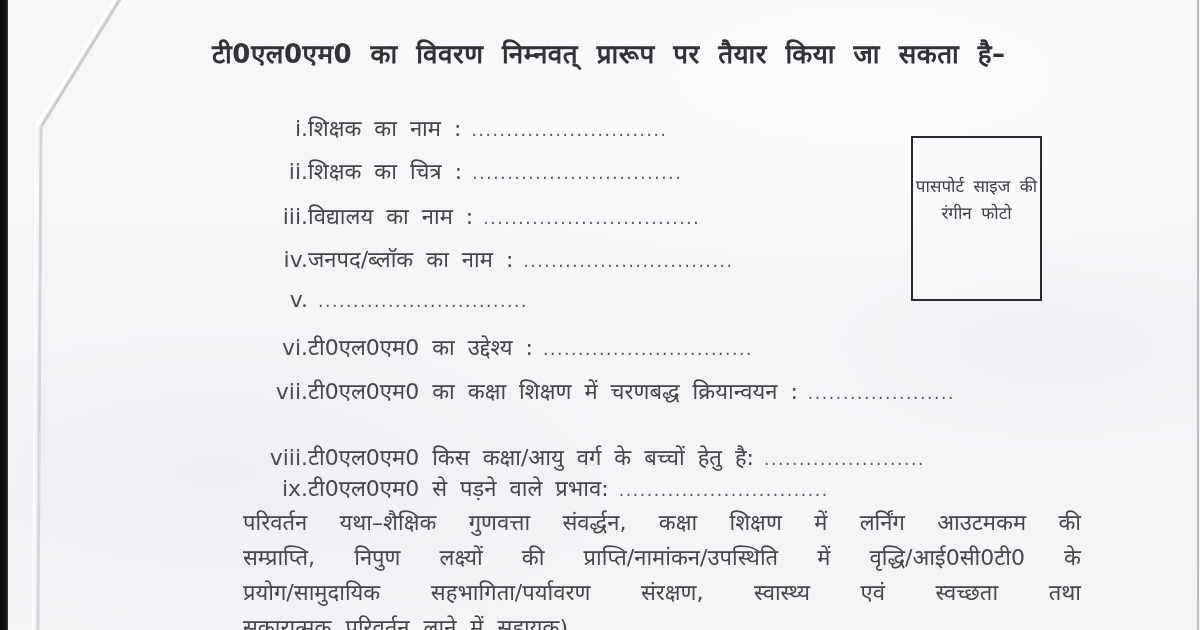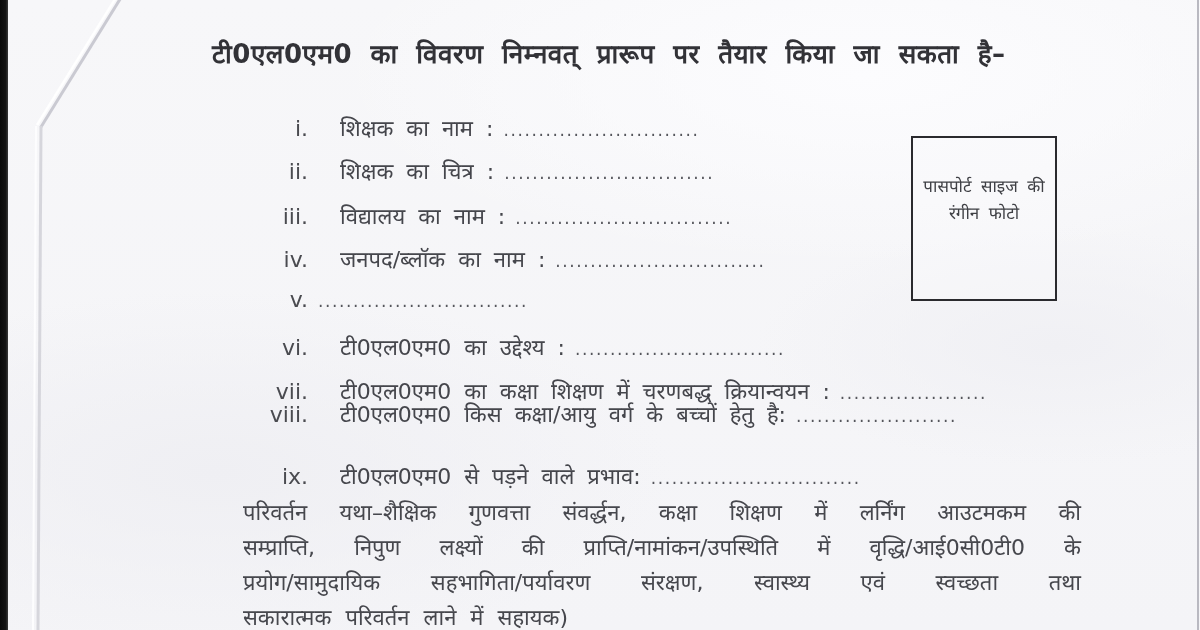--- a/index.html
+++ b/index.html
@@ -39,38 +39,39 @@
     position: absolute; left: 240px;
     display: flex; align-items: baseline;
     white-space: nowrap;
     font-size: 22px; color: #45464c;
   }
   .row .num {
     display: inline-block;
     width: 68px; text-align: right;
     color: #4a4b50;
   }
-  .row .label { margin-left: 32px; word-spacing: 6px; }
+  .row .label { word-spacing: 6px; }
   .row .dots {
     margin-left: 10px;
     font-size: 17px; letter-spacing: 1.6px; color: #55565c;
   }
   .row .suffix { margin-left: 8px; word-spacing: 5px; }
 
   .para-line {
     position: absolute; left: 243px; width: 838px;
     font-size: 22px; color: #46474d;
     white-space: nowrap;
     word-spacing: 7px;
+    margin-top: 10px;
   }
   .para-line.just { text-align: justify; text-align-last: justify; white-space: normal; }
 
   .photo-box {
     position: absolute; left: 911px; top: 136px;
-    width: 146px; height: 165px;
+    width: 131px; height: 165px;
     border: 2px solid #2a2a2e;
     background: rgba(250,250,252,0.4);
     display: flex; flex-direction: column;
     align-items: center; justify-content: center;
     padding-bottom: 38px; box-sizing: border-box;
   }
   .photo-box .pb-line {
     font-size: 17px; line-height: 27px;
     color: #3f4045; word-spacing: 4px;
     text-align: center; white-space: nowrap;
@@ -127,27 +128,27 @@
     <span class="label">टी0एल0एम0 का उद्देश्य :</span>
     <span class="dots">..............................</span>
   </div>
 
   <div class="row" style="top:375px">
     <span class="num">vii.</span>
     <span class="label">टी0एल0एम0 का कक्षा शिक्षण में चरणबद्ध क्रियान्वयन :</span>
     <span class="dots">.....................</span>
   </div>
 
-  <div class="row" style="top:398px">
+  <div class="row" style="top:441px">
     <span class="num">viii.</span>
     <span class="label">टी0एल0एम0 किस कक्षा/आयु वर्ग के बच्चों हेतु है:</span>
     <span class="dots">.......................</span>
   </div>
 
-  <div class="row" style="top:460px">
+  <div class="row" style="top:472px">
     <span class="num">ix.</span>
     <span class="label">टी0एल0एम0 से पड़ने वाले प्रभाव:</span>
     <span class="dots">..............................</span>
   </div>
 
   <div class="para-line just" style="top:496px">परिवर्तन यथा–शैक्षिक गुणवत्ता संवर्द्धन, कक्षा शिक्षण में लर्निंग आउटमकम की</div>
   <div class="para-line just" style="top:531px">सम्प्राप्ति, निपुण लक्ष्यों की प्राप्ति/नामांकन/उपस्थिति में वृद्धि/आई0सी0टी0 के</div>
   <div class="para-line" style="top:601px">सकारात्मक परिवर्तन लाने में सहायक)</div>
   <div class="para-line just" style="top:566px">प्रयोग/सामुदायिक सहभागिता/पर्यावरण संरक्षण, स्वास्थ्य एवं स्वच्छता तथा</div>
 

